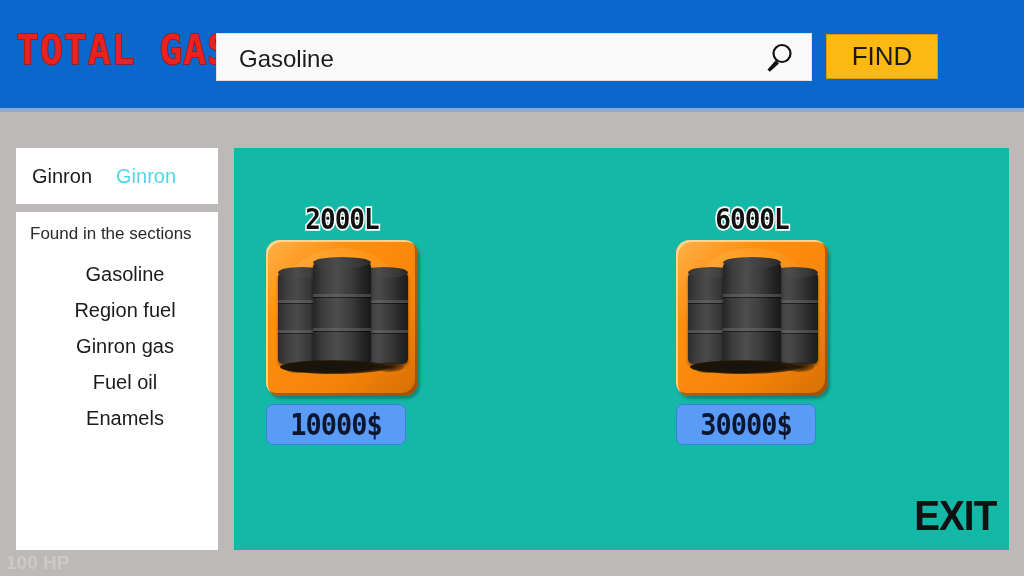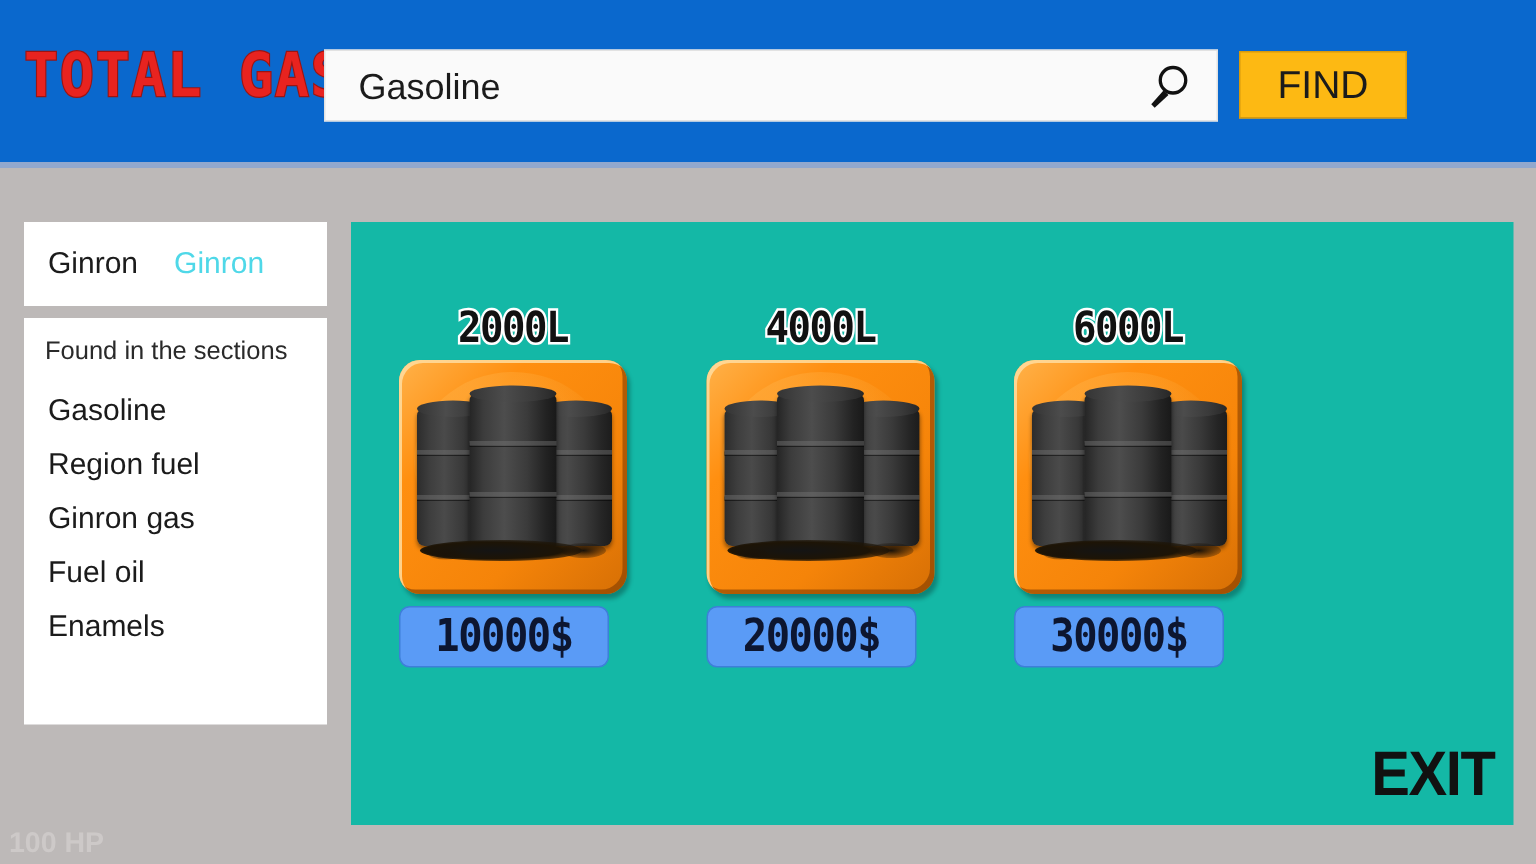--- a/index.html
+++ b/index.html
@@ -65,22 +65,23 @@
     display:flex;align-items:center;
   }
   #region-label{
     margin-left:16px;font-size:20px;color:#1b1b1b;
   }
   #region-value{
     margin-left:24px;font-size:20px;color:#4fd8e8;
   }
 
   #sections-panel{
-    position:absolute;left:16px;top:212px;width:202px;height:271px;
+    position:absolute;left:16px;top:212px;width:202px;height:338px;
     background:#ffffff;
+    text-align:center;
   }
   #sections-title{
     position:absolute;left:14px;top:12px;
     font-size:17px;color:#2a2a2a;
   }
   #sections-list{
     position:absolute;left:0;top:44px;width:202px;
     list-style:none;margin:0;padding:0;
   }
   #sections-list li{
@@ -262,44 +263,20 @@
       </div>
       <div class="spill"></div>
       <div class="spill-2"></div>
       <div class="spill-3"></div>
     </div>
     <div class="price-badge">
       <span class="price-text">10000$</span>
     </div>
   </div>
 
-  <div class="card card-1">
-    <div class="volume-label">4000L</div>
-    <div class="tile">
-      <div class="tile-glow"></div>
-      <div class="barrel barrel-left">
-        <div class="rib" style="top:28px"></div>
-          <div class="rib" style="top:58px"></div>
-      </div>
-      <div class="barrel barrel-right">
-        <div class="rib" style="top:28px"></div>
-          <div class="rib" style="top:58px"></div>
-      </div>
-      <div class="barrel barrel-center">
-        <div class="rib" style="top:32px"></div>
-          <div class="rib" style="top:66px"></div>
-      </div>
-      <div class="spill"></div>
-      <div class="spill-2"></div>
-      <div class="spill-3"></div>
-    </div>
-    <div class="price-badge">
-      <span class="price-text">20000$</span>
-    </div>
-  </div>
 
   <div class="card card-2">
     <div class="volume-label">6000L</div>
     <div class="tile">
       <div class="tile-glow"></div>
       <div class="barrel barrel-left">
         <div class="rib" style="top:28px"></div>
           <div class="rib" style="top:58px"></div>
       </div>
       <div class="barrel barrel-right">

